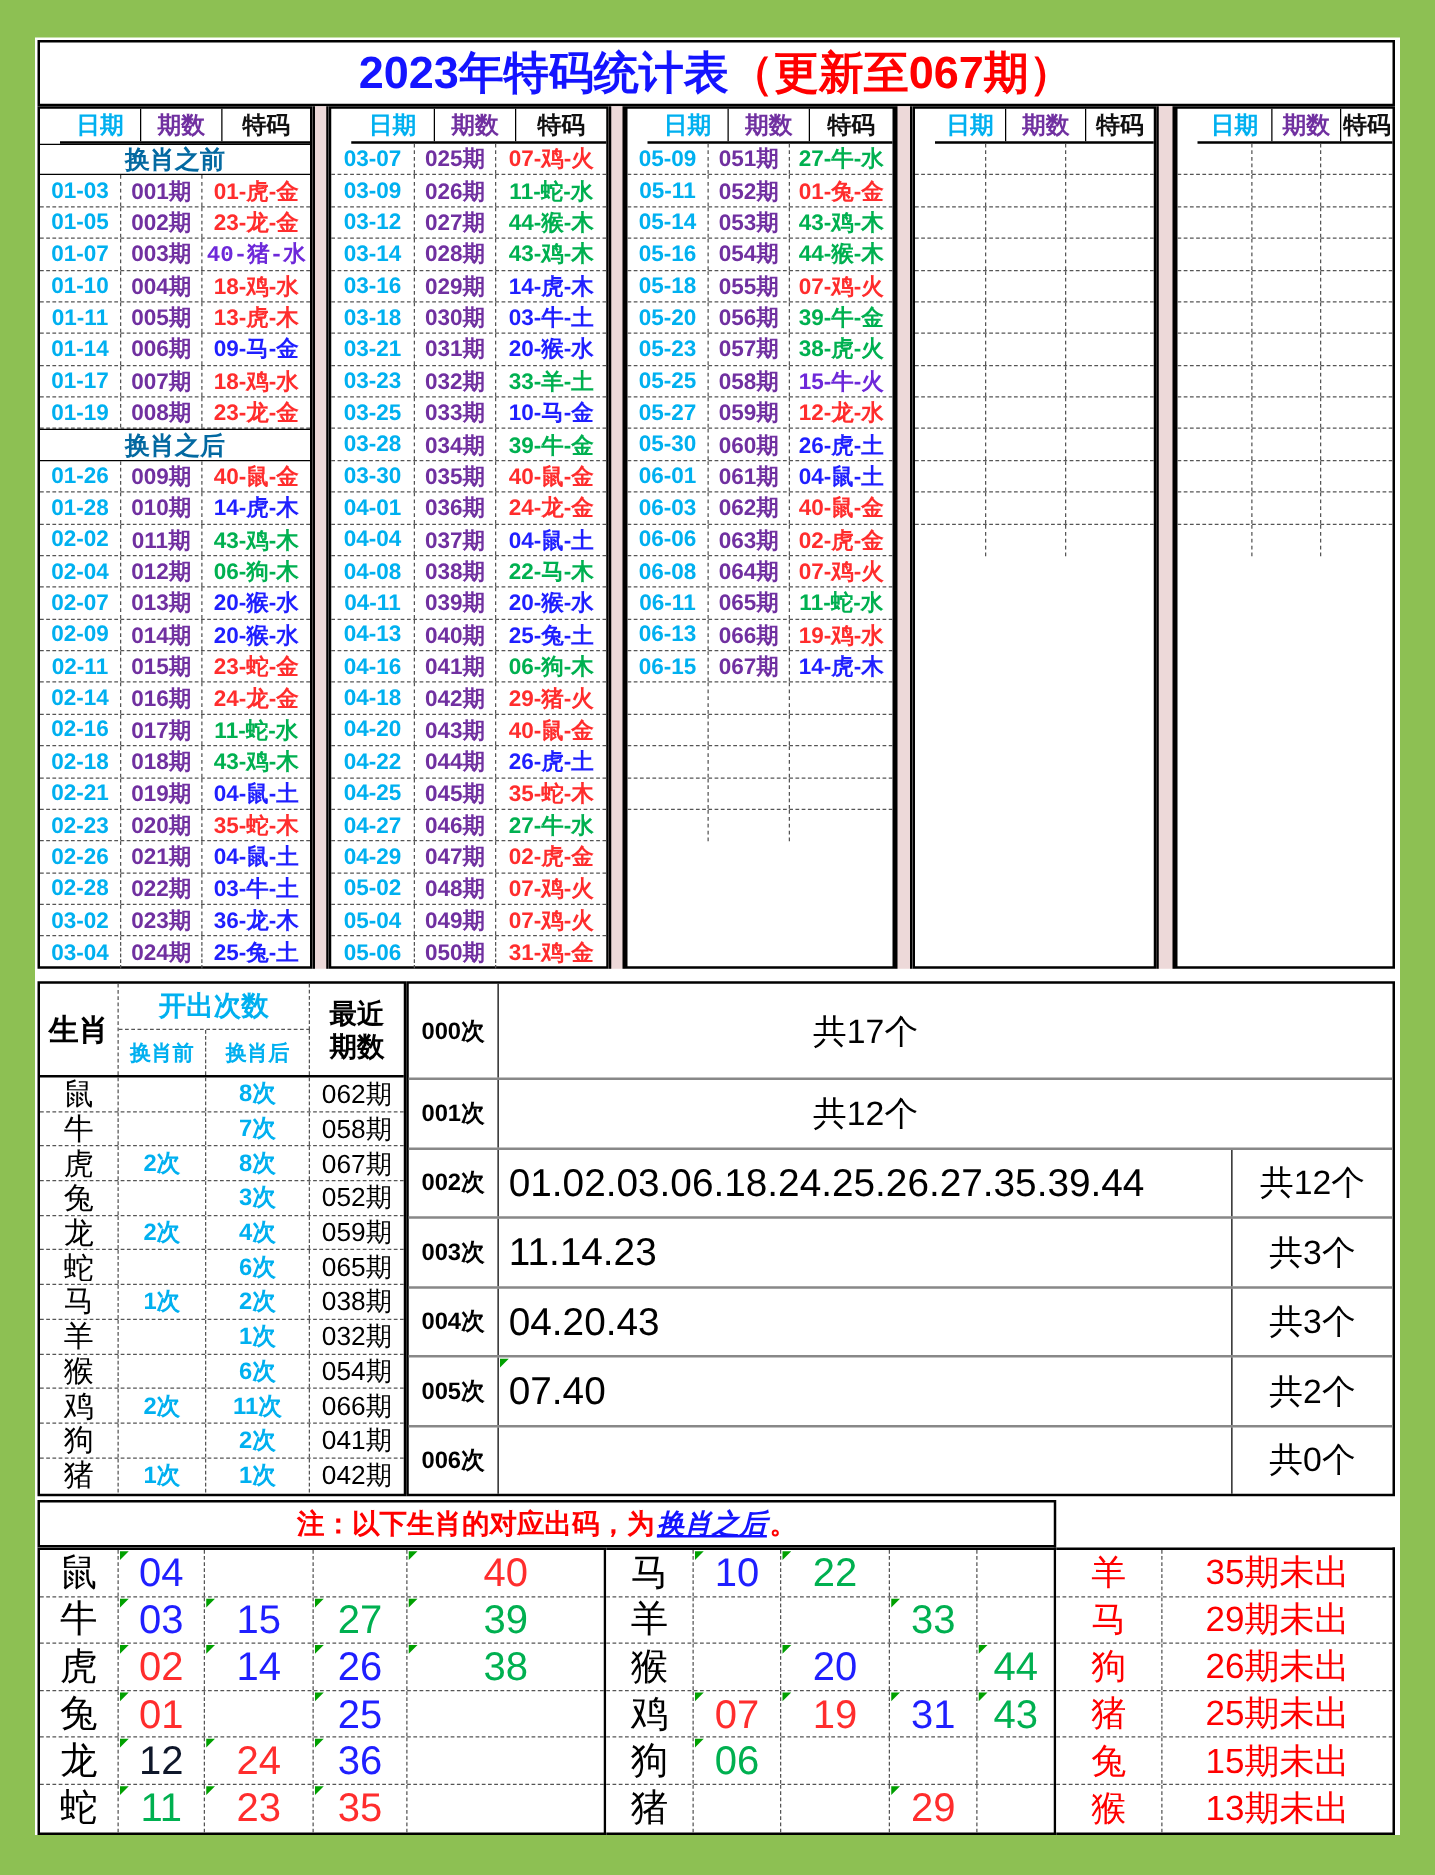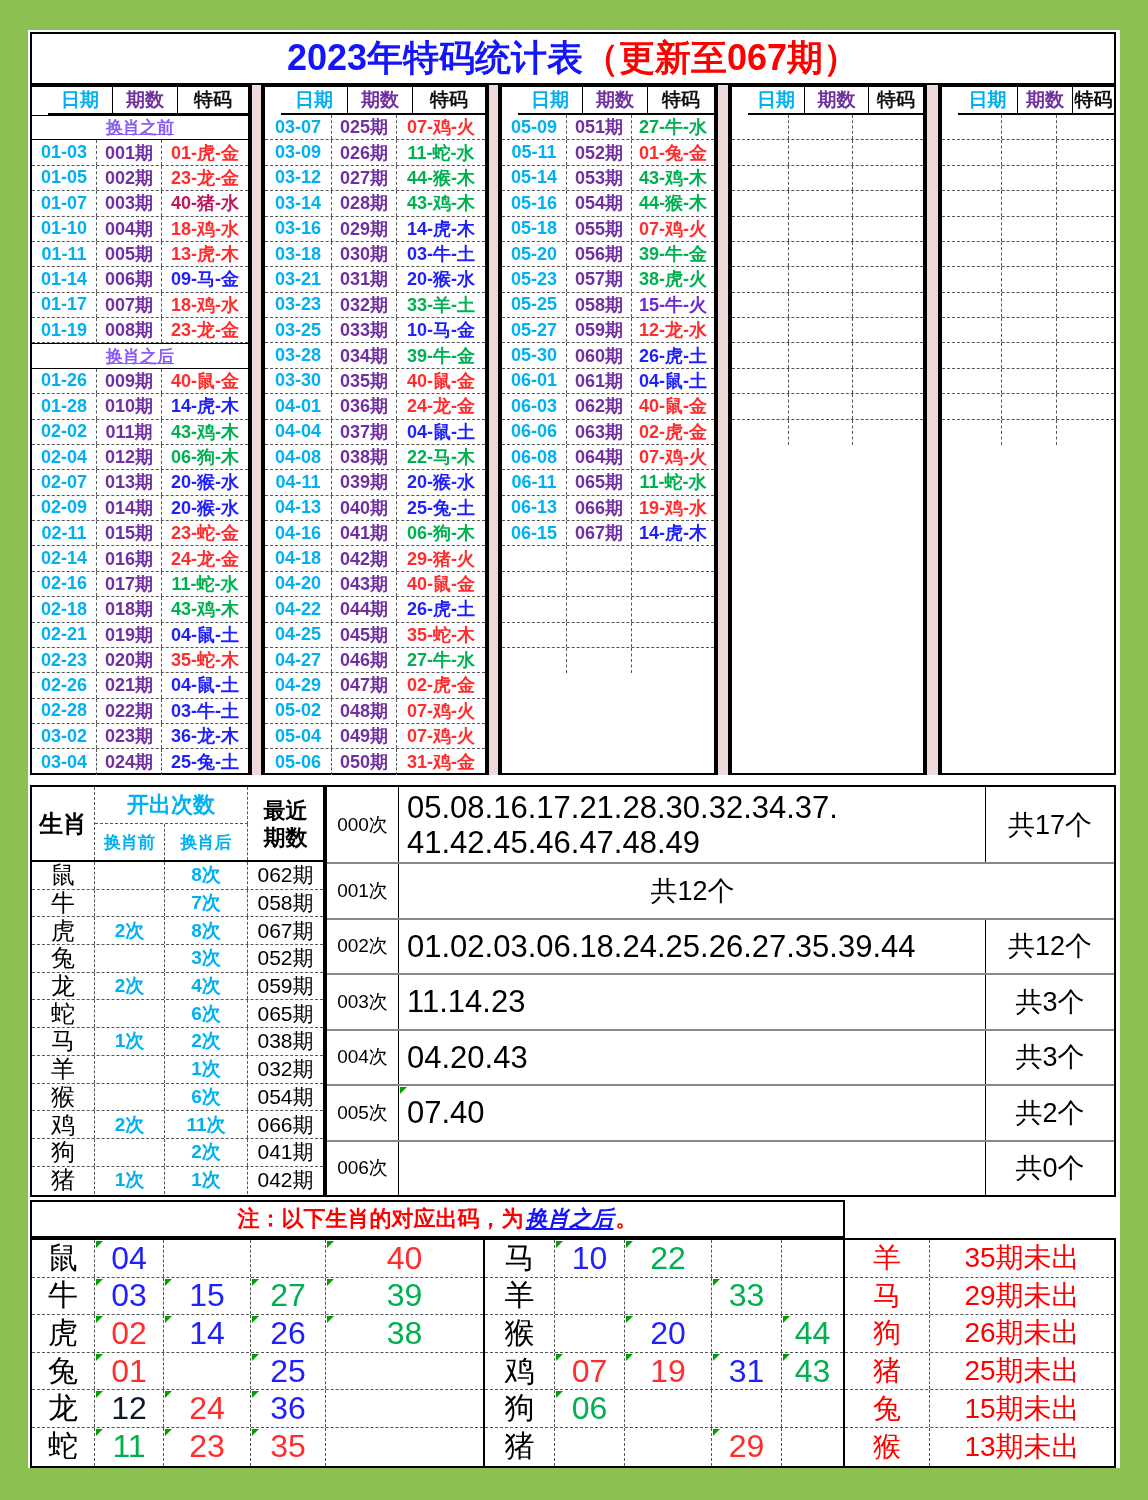--- a/index.html
+++ b/index.html
@@ -14,21 +14,21 @@
   .thead{display:grid;grid-template-columns:var(--cols);height:26px;border-bottom:2px solid #000;margin-left:16px;}
   .thead span{display:flex;align-items:center;justify-content:center;font-size:19px;font-weight:bold;border-right:1px solid #000;box-sizing:border-box;}
   .thead span:last-child{border-right:none;}
   .thead .hd{color:#00B0F0;} .thead .hp{color:#7030A0;} .thead .hc{color:#111;}
   .trow{display:grid;grid-template-columns:var(--cols);height:25.38px;border-bottom:1px dashed #555;box-sizing:border-box;}
   .rows .trow:last-child{border-bottom:none;}
   .trow span{display:flex;align-items:center;justify-content:center;font-size:18px;font-weight:bold;border-right:1px dashed #555;box-sizing:border-box;overflow:hidden;white-space:nowrap;}
   .trow span:last-child{border-right:none;}
   .trow .cd{color:#00B0F0;} .trow .cp{color:#7030A0;}
   .trow.secrow{border-top:1px solid #000;border-bottom:1px solid #000;}
-  .trow .sec{grid-column:1 / -1;color:#8b5cf6;font-size:17px;border-right:none;text-decoration:underline;}
+  .trow .sec{grid-column:1 / -1;color:#0369a1;font-size:20px;border-right:none;}
   .vsep{position:absolute;top:85px;height:690px;background:#EDD9D9;border-left:2px solid #000;border-right:2px solid #000;box-sizing:border-box;}
   
   #stats-left{position:absolute;left:30px;top:785px;width:295px;height:412px;border:2px solid #000;background:#fff;box-sizing:border-box;}
   .sl-head{display:grid;grid-template-columns:63px 70px 83px 1fr;grid-template-rows:37px 36px;border-bottom:2px solid #000;box-sizing:border-box;}
   .sl-head span{display:flex;align-items:center;justify-content:center;box-sizing:border-box;}
   .sl-z{grid-row:1 / 3;font-size:24px;font-weight:bold;border-right:1px dashed #555;}
   .sl-d{grid-column:2 / 4;color:#00B0F0;font-size:22px;font-weight:bold;border-right:1px dashed #555;border-bottom:1px dashed #555;}
   .sl-b,.sl-a{color:#00B0F0;font-size:17px;font-weight:bold;border-right:1px dashed #555;}
   .sl-r{grid-row:1 / 3;grid-column:4;font-size:22px;font-weight:bold;white-space:pre-line;text-align:center;line-height:27px;}
   .srow{display:grid;grid-template-columns:63px 70px 83px 1fr;height:27.7px;border-bottom:1px dashed #555;box-sizing:border-box;}
@@ -36,21 +36,21 @@
   .srow span{display:flex;align-items:center;justify-content:center;box-sizing:border-box;border-right:1px dashed #555;overflow:hidden;}
   .srow span:last-child{border-right:none;}
   .srow .z{font-size:24px;color:#000;}
   .srow .cnt{color:#00B0F0;font-size:19px;font-weight:bold;}
   .srow .rec{font-size:21px;color:#000;}
   
   #stats-right{position:absolute;left:325px;top:785px;width:791px;height:412px;border:2px solid #000;background:#fff;box-sizing:border-box;}
   .frow{display:grid;grid-template-columns:72px 1fr 128px;height:55.5px;border-top:2px solid #888;box-sizing:border-box;}
   .frow:first-child{border-top:none;height:75px;}
   .frow span{display:flex;align-items:center;box-sizing:border-box;position:relative;}
-  .frow .fl{justify-content:center;font-size:19px;font-weight:normal;border-right:1.5px solid #000;}
+  .frow .fl{justify-content:center;font-size:19px;font-weight:bold;border-right:1.5px solid #000;}
   .frow .fn{justify-content:flex-start;padding-left:8px;font-size:31px;border-right:1.5px solid #000;white-space:pre-line;line-height:35px;overflow:hidden;}
   .frow .ft{justify-content:center;font-size:27px;}
   
   #note-left{position:absolute;left:30px;top:1200px;width:815px;height:38px;border:2px solid #000;background:#fff;box-sizing:border-box;display:flex;align-items:center;justify-content:center;font-size:22px;font-weight:bold;color:#FF0000;}
   #note-right{position:absolute;left:845px;top:1200px;width:271px;height:38px;border:2px solid #000;border-left:none;background:#fff;box-sizing:border-box;display:flex;align-items:center;justify-content:center;font-size:20px;font-weight:bold;color:#FF0000;}
   .note-hl{color:#1414FF;font-style:italic;text-decoration:underline;margin:0 2px;}
   
   .bgrp{position:absolute;top:1238px;height:230px;border:2px solid #000;background:#fff;box-sizing:border-box;}
   #bg-left{left:30px;width:455px;--bcols:63px 69px 87px 75px 1fr;}
   #bg-mid{left:485px;width:360px;border-left:none;--bcols:70px 70px 87px 70px 1fr;}
@@ -90,21 +90,21 @@
           <span class="cc" style="color: rgb(255, 45, 45);">01-虎-金</span>
         </div>
         <div class="trow">
           <span class="cd">01-05</span>
           <span class="cp">002期</span>
           <span class="cc" style="color: rgb(255, 45, 45);">23-龙-金</span>
         </div>
         <div class="trow">
           <span class="cd">01-07</span>
           <span class="cp">003期</span>
-          <span class="cc" style="color: #be185d;">40-猪-水</span>
+          <span class="cc" style="color: #6d28d9; font-family: Liberation Mono, monospace;">40-猪-水</span>
         </div>
         <div class="trow">
           <span class="cd">01-10</span>
           <span class="cp">004期</span>
           <span class="cc" style="color: rgb(255, 45, 45);">18-鸡-水</span>
         </div>
         <div class="trow">
           <span class="cd">01-11</span>
           <span class="cp">005期</span>
           <span class="cc" style="color: rgb(255, 45, 45);">13-虎-木</span>
@@ -701,22 +701,20 @@
           <span class="cnt">1次</span>
           <span class="cnt">1次</span>
           <span class="rec">042期</span>
         </div>
       </div>
   </div>
 
   <div id="stats-right">
       <div class="frow">
         <span class="fl">000次</span>
-        <span class="fn">05.08.16.17.21.28.30.32.34.37.
-41.42.45.46.47.48.49</span>
         <span class="ft">共17个</span>
       </div>
       <div class="frow">
         <span class="fl">001次</span>
         <span class="ft">共12个</span>
       </div>
       <div class="frow">
         <span class="fl">002次</span>
         <span class="fn">01.02.03.06.18.24.25.26.27.35.39.44</span>
         <span class="ft">共12个</span>

